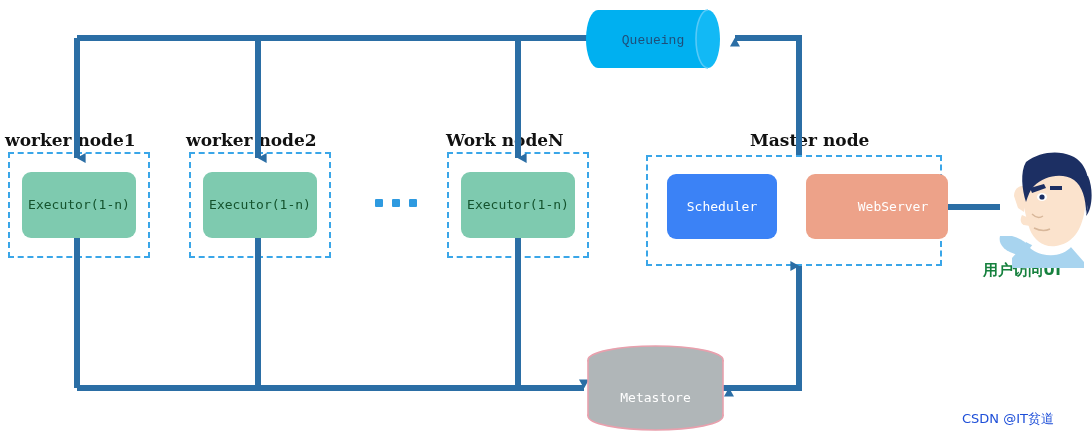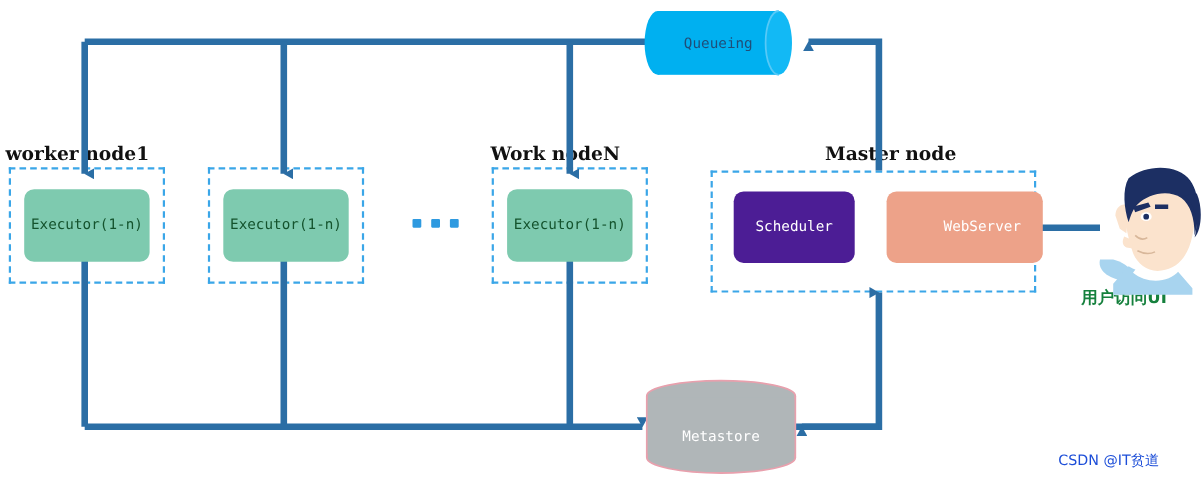--- a/index.html
+++ b/index.html
@@ -174,20 +174,21 @@
     </g>
   </svg>
 
   <div class="node-label" style="left:5px;top:130px;">worker node1</div>
   <div class="dashbox" style="left:8px;top:152px;width:142px;height:106px;"></div>
   <div class="execbox" style="left:22px;top:172px;width:114px;height:66px;">
     <span>Executor</span>
     <span>(1-n)</span>
   </div>
 
+  <div class="node-label" style="left:186px;top:130px;">worker node2</div>
   <div class="dashbox" style="left:189px;top:152px;width:142px;height:106px;"></div>
   <div class="execbox" style="left:203px;top:172px;width:114px;height:66px;">
     <span>Executor</span>
     <span>(1-n)</span>
   </div>
 
   <div>
     <span class="dot" style="left:375px;top:199px;"></span>
     <span class="dot" style="left:392px;top:199px;"></span>
     <span class="dot" style="left:409px;top:199px;"></span>
@@ -195,28 +196,28 @@
 
   <div class="node-label" style="left:446px;top:130px;">Work nodeN</div>
   <div class="dashbox" style="left:447px;top:152px;width:142px;height:106px;"></div>
   <div class="execbox" style="left:461px;top:172px;width:114px;height:66px;">
     <span>Executor</span>
     <span>(1-n)</span>
   </div>
 
   <div class="node-label" style="left:750px;top:130px;">Master node</div>
   <div class="dashbox" style="left:646px;top:155px;width:296px;height:111px;"></div>
-  <div class="svcbox" style="left:667px;top:174px;width:110px;height:65px;background:#4c1d95;">
+  <div class="svcbox" style="left:667px;top:174px;width:110px;height:65px;background:#3b82f6;">
     <span>Scheduler</span>
   </div>
   <div class="svcbox" style="left:806px;top:174px;width:110px;height:65px;background:#eda289;padding-left:32px;">
     <span>WebServer</span>
   </div>
 
-  <div class="cyl-label" style="left:598px;top:32px;width:110px;color:#1f4e79;">Queueing</div>
+  <div class="cyl-label" style="left:598px;top:32px;width:110px;color:#1f4e79;font-family:Liberation Mono, monospace;">Queueing</div>
 
   <div class="cyl-label" style="left:588px;top:389px;width:135px;color:#ffffff;">Metastore</div>
 
   <div class="cn-label" style="left:983px;top:261px;">用户访问UI</div>
 
   <div class="watermark" style="left:962px;top:410px;">CSDN @IT贫道</div>
 
 </div>
 
 </body></html>

